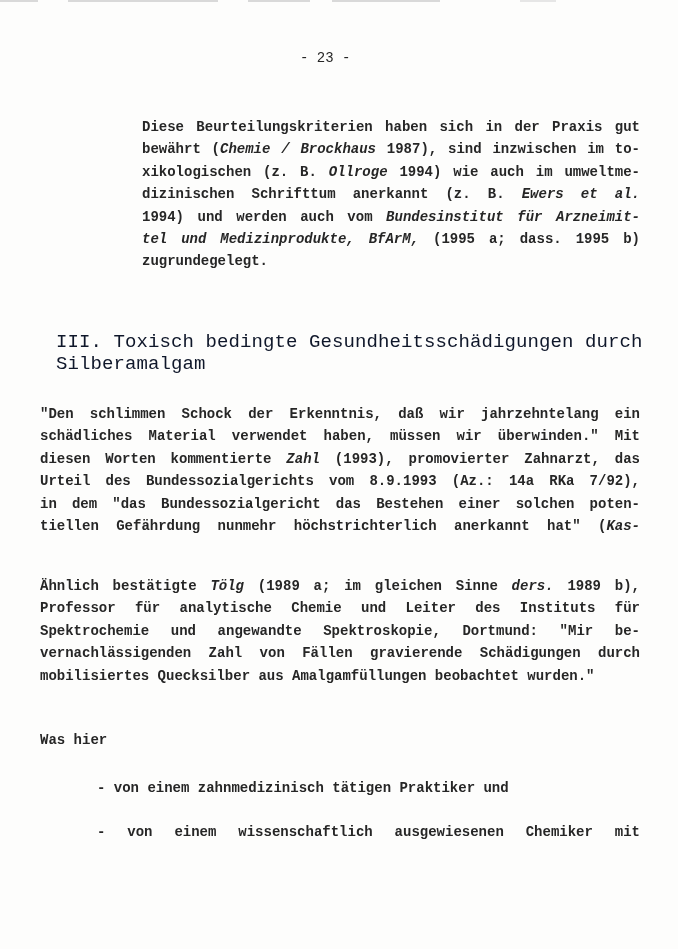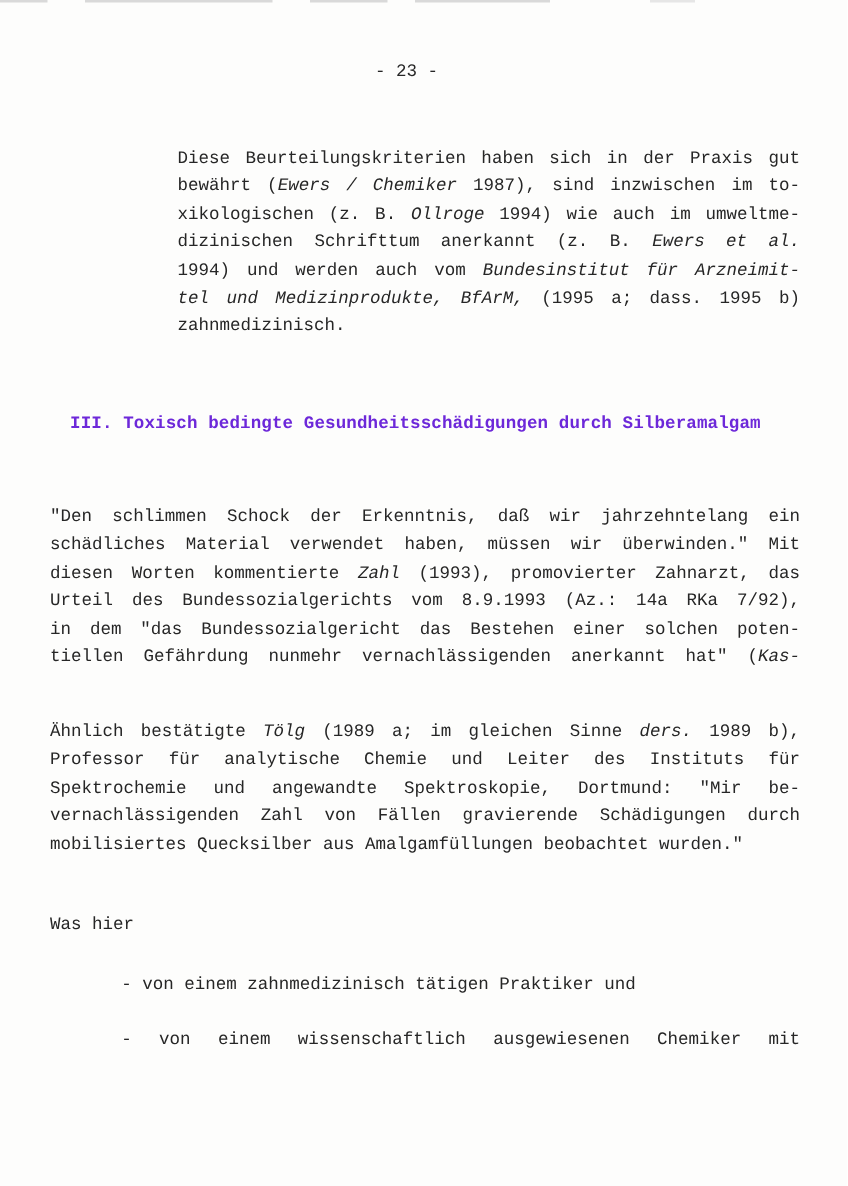--- a/index.html
+++ b/index.html
@@ -8,33 +8,33 @@
     position: relative;
     width: 678px;
     height: 949px;
     background: #fdfdfc;
     font-family: "Liberation Mono", "DejaVu Sans Mono", monospace;
     font-size: 14px;
     color: #262626;
     overflow: hidden;
   }
   .block { position: absolute; }
-  .tline { line-height: 22.4px; min-height: 22.4px; }
+  .tline { line-height: 22.4px; min-height: 22.4px; font-weight: bold; }
   .tline.just {
     text-align: justify;
     text-align-last: justify;
     -moz-text-align-last: justify;
   }
   .it { font-style: italic; }
 
   .page-number { left: 300px; top: 50px; }
   .para-quote  { left: 142px; top: 116px; width: 498px; }
   .heading {
     left: 56px; top: 331px; width: 600px;
-    font-size: 14px; font-weight: 700; color: #6d28d9;
+    font-size: 19px; font-weight: 400; color: #0f172a;
     letter-spacing: 0.1px;
   }
   .para-body1  { left: 40px; top: 403px; width: 600px; }
   .para-body2  { left: 40px; top: 575px; width: 600px; }
   .lead-in     { left: 40px; top: 729px; width: 600px; }
   .bullet-1    { left: 97px; top: 777px; width: 543px; }
   .bullet-2    { left: 97px; top: 821px; width: 543px; }
 
   
   .scan-artifact { position: absolute; top: 0; height: 2px; background: #cfcfcf; opacity: 0.8; }
@@ -52,37 +52,37 @@
   <div class="scan-artifact a1"></div>
   <div class="scan-artifact a2"></div>
   <div class="scan-artifact a3"></div>
   <div class="scan-artifact a4"></div>
   <div class="scan-artifact a5"></div>
 
   <div class="block page-number">- 23 -</div>
 
   <div class="block para-quote">
       <div class="tline just"><span>Diese Beurteilungskriterien haben sich in der Praxis gut</span></div>
-      <div class="tline just"><span>bewährt (</span><span class="it">Ewers / Chemiker</span><span> 1987), sind inzwischen im to-</span></div>
+      <div class="tline just"><span>bewährt (</span><span class="it">Chemie / Brockhaus</span><span> 1987), sind inzwischen im to-</span></div>
       <div class="tline just"><span>xikologischen (z. B. </span><span class="it">Ollroge</span><span> 1994) wie auch im umweltme-</span></div>
       <div class="tline just"><span>dizinischen Schrifttum anerkannt (z. B. </span><span class="it">Ewers et al.</span></div>
       <div class="tline just"><span>1994) und werden auch vom </span><span class="it">Bundesinstitut für Arzneimit-</span></div>
       <div class="tline just"><span class="it">tel und Medizinprodukte, BfArM,</span><span> (1995 a; dass. 1995 b)</span></div>
-      <div class="tline"><span>zahnmedizinisch.</span></div>
+      <div class="tline"><span>zugrundegelegt.</span></div>
     </div>
 
   <div class="block heading">III. Toxisch bedingte Gesundheitsschädigungen durch Silberamalgam</div>
 
   <div class="block para-body1">
       <div class="tline just"><span>"Den schlimmen Schock der Erkenntnis, daß wir jahrzehntelang ein</span></div>
       <div class="tline just"><span>schädliches Material verwendet haben, müssen wir überwinden." Mit</span></div>
       <div class="tline just"><span>diesen Worten kommentierte </span><span class="it">Zahl</span><span> (1993), promovierter Zahnarzt, das</span></div>
       <div class="tline just"><span>Urteil des Bundessozialgerichts vom 8.9.1993 (Az.: 14a RKa 7/92),</span></div>
       <div class="tline just"><span>in dem "das Bundessozialgericht das Bestehen einer solchen poten-</span></div>
-      <div class="tline just"><span>tiellen Gefährdung nunmehr vernachlässigenden anerkannt hat" (</span><span class="it">Kas-</span></div>
+      <div class="tline just"><span>tiellen Gefährdung nunmehr höchstrichterlich anerkannt hat" (</span><span class="it">Kas-</span></div>
     </div>
 
   <div class="block para-body2">
       <div class="tline just"><span>Ähnlich bestätigte </span><span class="it">Tölg</span><span> (1989 a; im gleichen Sinne </span><span class="it">ders.</span><span> 1989 b),</span></div>
       <div class="tline just"><span>Professor für analytische Chemie und Leiter des Instituts für</span></div>
       <div class="tline just"><span>Spektrochemie und angewandte Spektroskopie, Dortmund: "Mir be-</span></div>
       <div class="tline just"><span>vernachlässigenden Zahl von Fällen gravierende Schädigungen durch</span></div>
       <div class="tline"><span>mobilisiertes Quecksilber aus Amalgamfüllungen beobachtet wurden."</span></div>
     </div>
 

